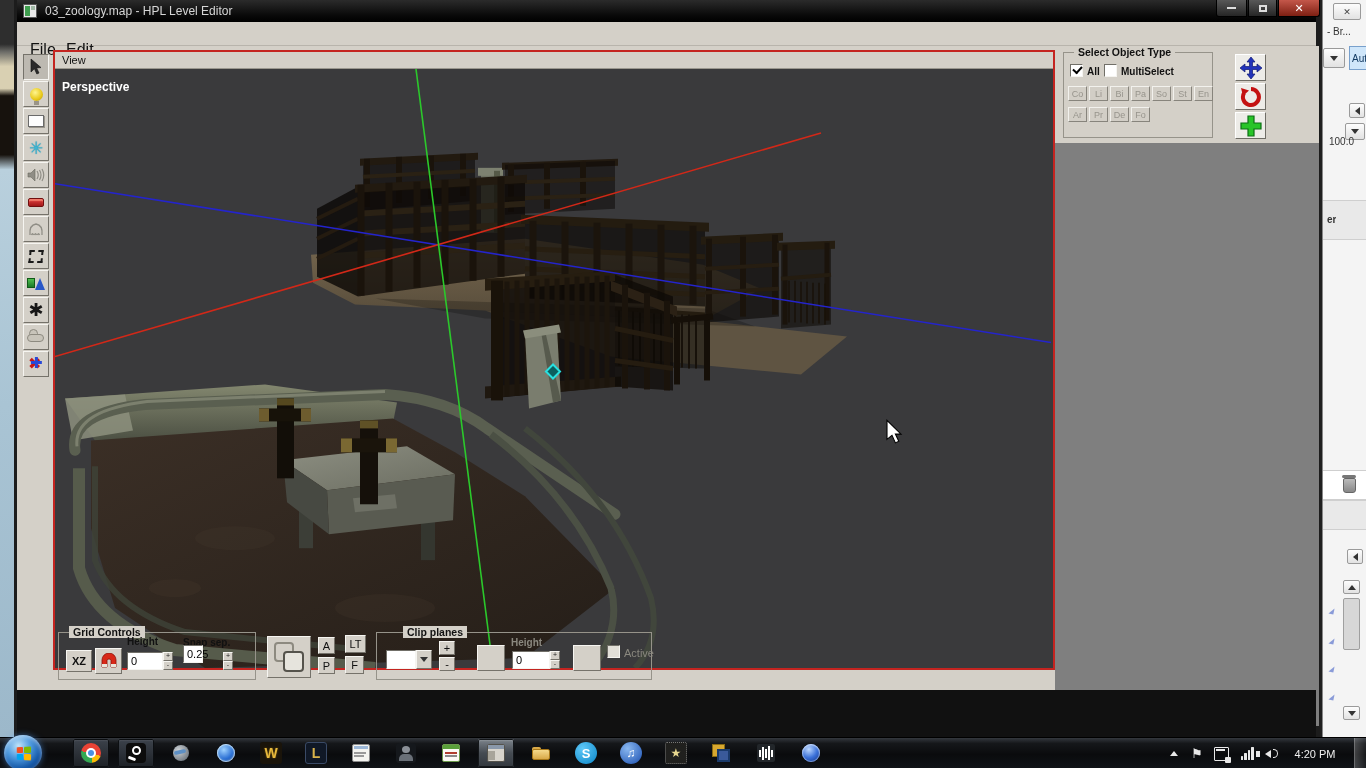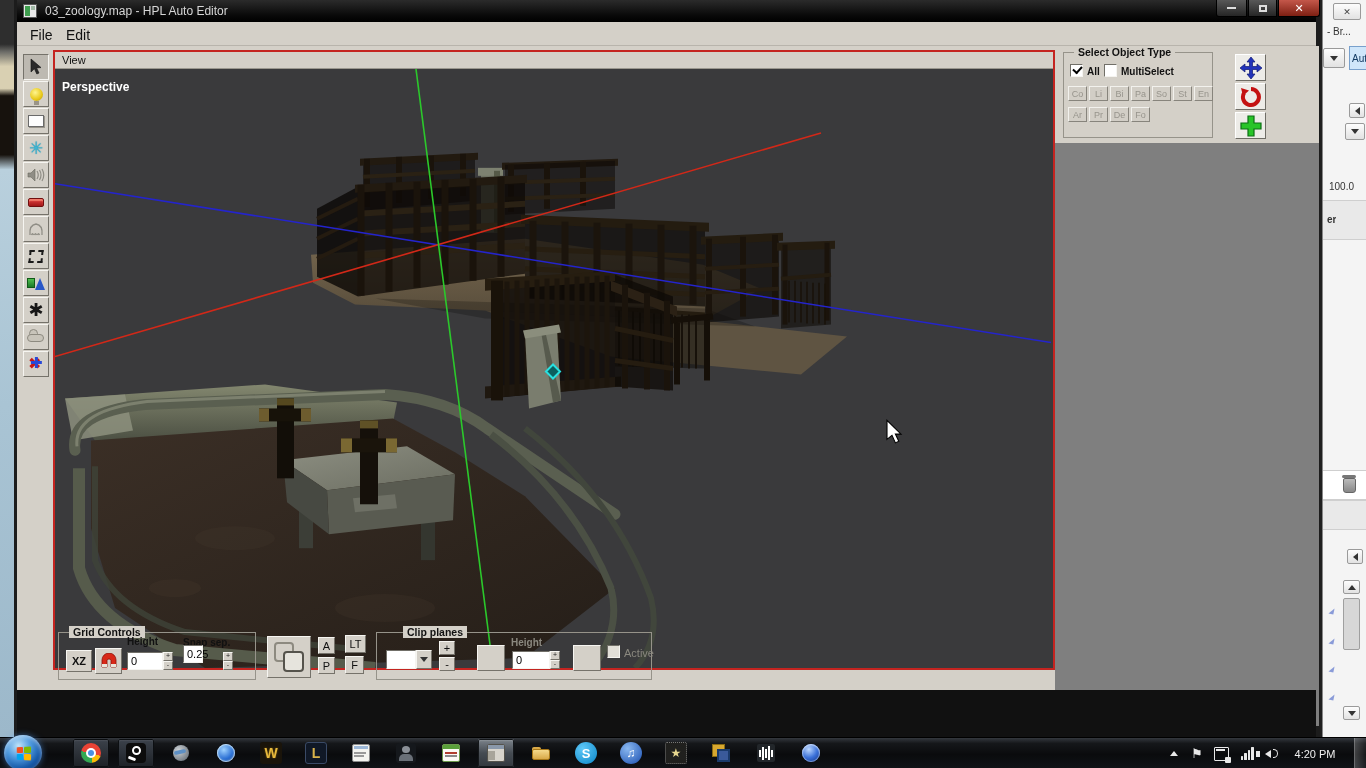--- a/index.html
+++ b/index.html
@@ -34,21 +34,21 @@
   #title-icon b{position:absolute;right:1px;top:1px;width:4px;height:4px;background:#9fb7a4;}
   #title-text{left:28px;top:4px;font-size:12px;}
   .wbtn{position:absolute;top:0;height:17px;border:1px solid #000;border-top:none;
     display:flex;align-items:center;justify-content:center;}
   #btn-min{left:1199px;width:31px;background:linear-gradient(#585858,#262626);border-radius:0 0 0 3px;}
   #btn-max{left:1231px;width:29px;background:linear-gradient(#585858,#262626);}
   #btn-close{left:1261px;width:42px;background:linear-gradient(#c4574a,#7d1f12);border-radius:0 0 3px 0;color:#fff;font-size:11px;font-weight:bold;}
   #btn-min i{width:9px;height:2px;background:#ddd;}
   #btn-max i{width:8px;height:7px;border:2px solid #ddd;}
   #menubar{left:0px;top:22px;width:1299px;height:24px;background:#d4d0c8;border-bottom:1px solid #b8b4ac;}
-  .menu-item{position:absolute;top:4px;font-size:14px;color:#111;padding:1px 5px;}
+  .menu-item{position:absolute;top:18px;font-size:16px;color:#111;padding:1px 5px;}
 
   
   .tool{position:absolute;left:6px;width:26px;height:26px;background:#d4d0c8;
     border:1px solid;border-color:#f6f5f1 #75726a #75726a #f6f5f1;display:flex;align-items:center;justify-content:center;}
   .tool.pressed{border-color:#75726a #f6f5f1 #f6f5f1 #75726a;background:#bdb9b1;}
   .glyph{font-size:15px;line-height:1;}
 
   
   #viewport{left:36px;top:50px;width:1002px;height:620px;border:2px solid #c42420;background:#3a3a3c;}
   #viewbar{left:0;top:0;width:998px;height:17px;background:#d4d0c8;border-bottom:1px solid #9a978e;}
@@ -112,21 +112,21 @@
     <div class="mini-btn" style="left:0px;top:48px;width:22px;height:20px;">
         <i class="tri-dn"></i>
       </div>
     <div id="bg-auto">Auto</div>
     <div class="mini-btn" style="left:26px;top:103px;width:16px;height:15px;">
         <i class="tri-lf"></i>
       </div>
     <div class="mini-btn" style="left:22px;top:123px;width:20px;height:17px;">
         <i class="tri-dn"></i>
       </div>
-    <div class="bg-txt" style="left:6px;top:136px;margin-top:45px;">100.0</div>
+    <div class="bg-txt" style="left:6px;top:136px;">100.0</div>
     <div class="bgwin-band" style="top:200px;height:40px;">
       <span class="bg-txt" style="left:4px;top:13px;font-weight:bold;">er</span>
     </div>
     <div class="bgwin-band" style="top:470px;height:30px;background:#fff;"></div>
     <div id="trash-ico"></div>
     <div class="bgwin-band" style="top:500px;height:30px;"></div>
     <div class="mini-btn" style="left:24px;top:549px;width:16px;height:15px;">
         <i class="tri-lf"></i>
       </div>
     <div class="mini-btn" style="left:20px;top:580px;width:17px;height:14px;">
@@ -142,21 +142,21 @@
     <i class="blue-tri" style="left:6px;top:694px;"></i>
   </div>
 
   <div id="editor" class="abs">
 
     <div id="titlebar" class="abs">
       <div id="title-icon" class="abs">
           <i></i>
           <b></b>
         </div>
-      <div id="title-text" class="abs">03_zoology.map - HPL Auto Editor</div>
+      <div id="title-text" class="abs">03_zoology.map - HPL Level Editor</div>
       <div id="btn-min" class="wbtn">
           <i></i>
         </div>
       <div id="btn-max" class="wbtn">
           <i></i>
         </div>
       <div id="btn-close" class="wbtn">✕</div>
     </div>
 
     <div id="menubar" class="abs">

